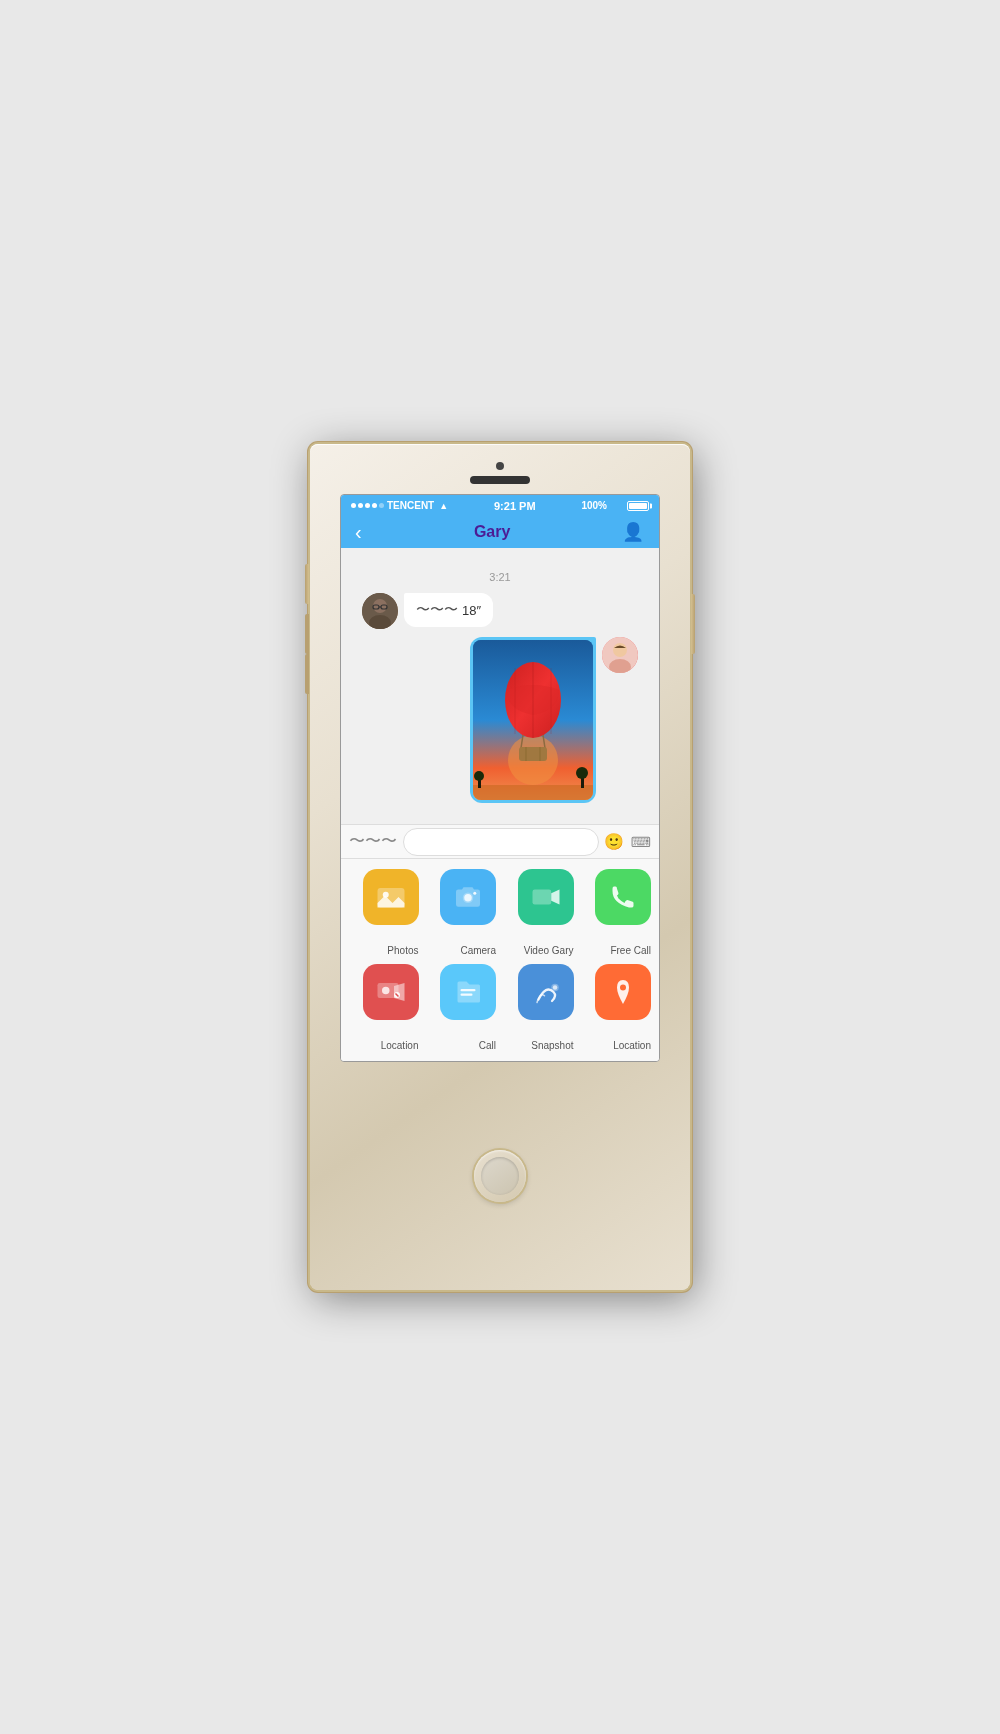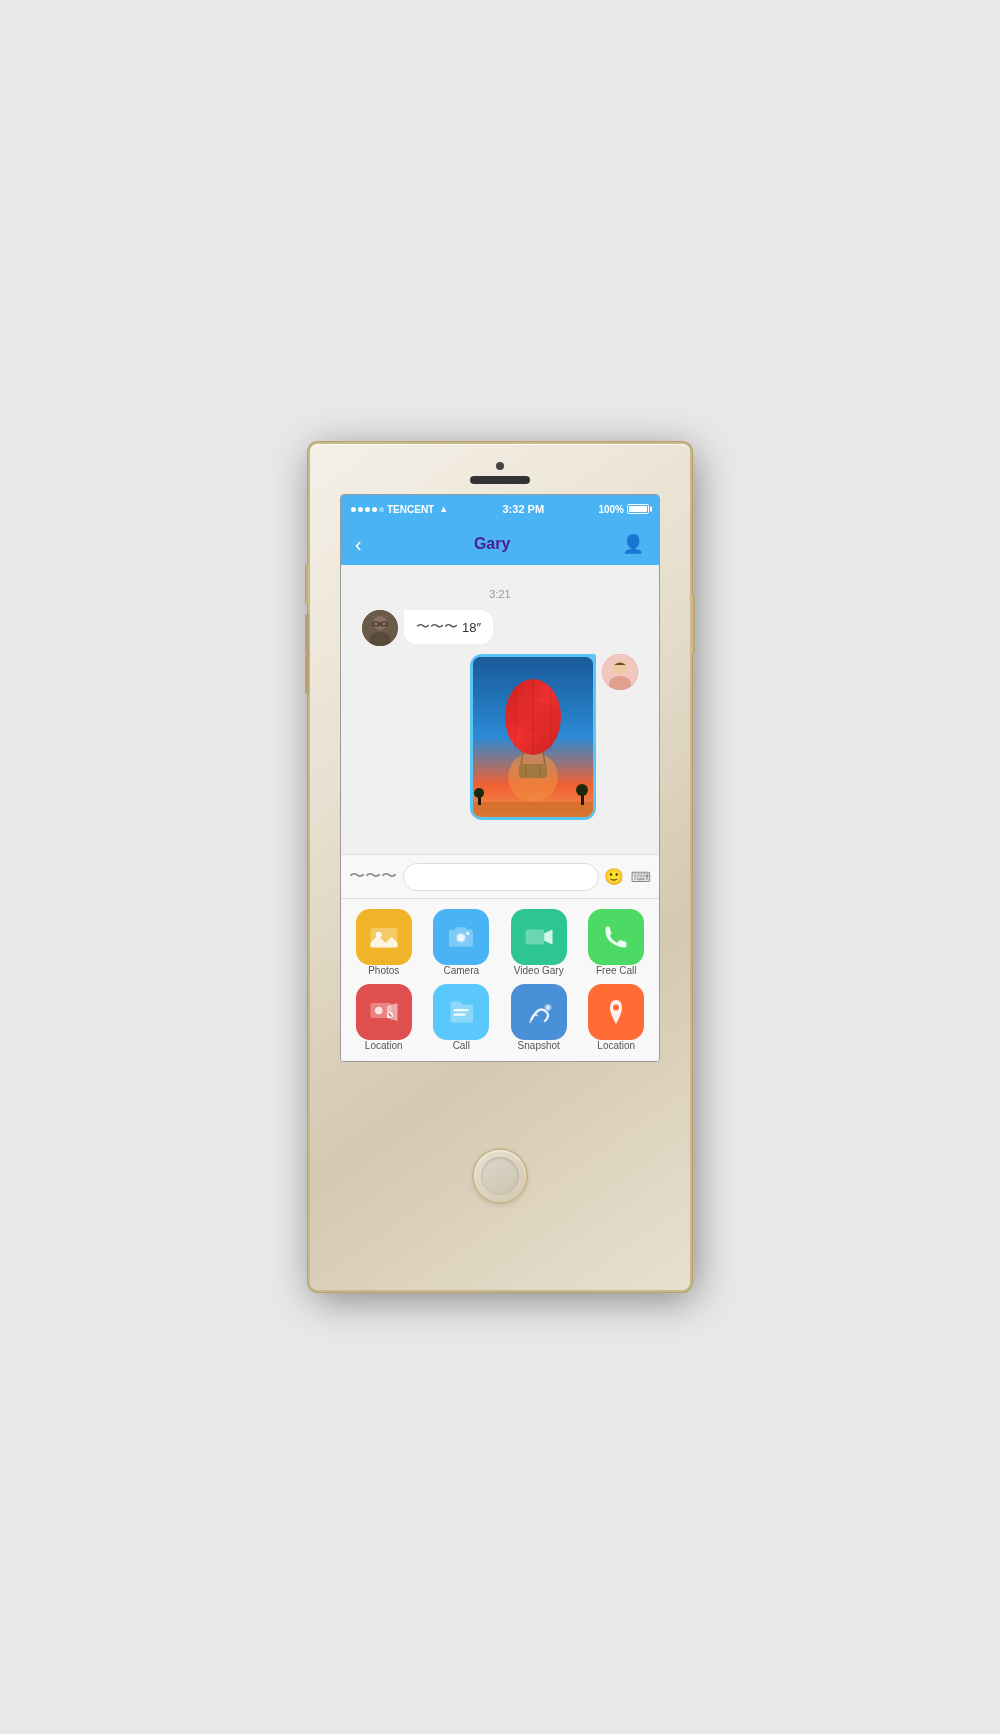--- a/index.html
+++ b/index.html
@@ -97,21 +97,21 @@
       color: white;
       font-weight: 600;
     }
     .status-left { display: flex; align-items: center; gap: 3px; }
     .status-dots { display: flex; gap: 2px; }
     .dot { width: 5px; height: 5px; border-radius: 50%; }
     .dot.filled { background: white; }
     .dot.empty { background: rgba(255,255,255,0.4); }
     .wifi-icon { font-size: 9px; margin-left: 2px; }
     .status-center { font-size: 11px; font-weight: 600; }
-    .status-right { display: flex; align-items: center; gap: 3px; font-size: 10px; }
+    .status-right { display: flex; align-items: center; gap: 20px; font-size: 10px; }
     .battery-bar {
       width: 22px; height: 10px;
       border: 1.5px solid white;
       border-radius: 2px;
       position: relative;
       display: flex;
       align-items: center;
       padding: 1px;
     }
     .battery-bar::after {
@@ -260,22 +260,22 @@
       padding: 10px 8px;
     }
     .app-grid {
       display: grid;
       grid-template-columns: repeat(4, 1fr);
       gap: 8px;
     }
     .app-item {
       display: flex;
       flex-direction: column;
-      align-items: center;
-      gap: 0;
+      align-items: flex-end;
+      gap: 20px;
       cursor: pointer;
     }
     .app-icon {
       width: 56px;
       height: 56px;
       border-radius: 14px;
       display: flex;
       align-items: center;
       justify-content: center;
       font-size: 26px;
@@ -347,21 +347,21 @@
           <div class="status-dots">
             <div class="dot filled"></div>
             <div class="dot filled"></div>
             <div class="dot filled"></div>
             <div class="dot filled"></div>
             <div class="dot empty"></div>
           </div>
           <span>TENCENT</span>
           <span class="wifi-icon">▲</span>
         </div>
-        <div class="status-center">3:32 PM</div>
+        <div class="status-center">9:21 PM</div>
         <div class="status-right">
           <span>100%</span>
           <div class="battery-bar">
             <div class="battery-fill"></div>
           </div>
         </div>
       </div>
 
       <div class="nav-bar">
         <span class="nav-back">‹</span>

